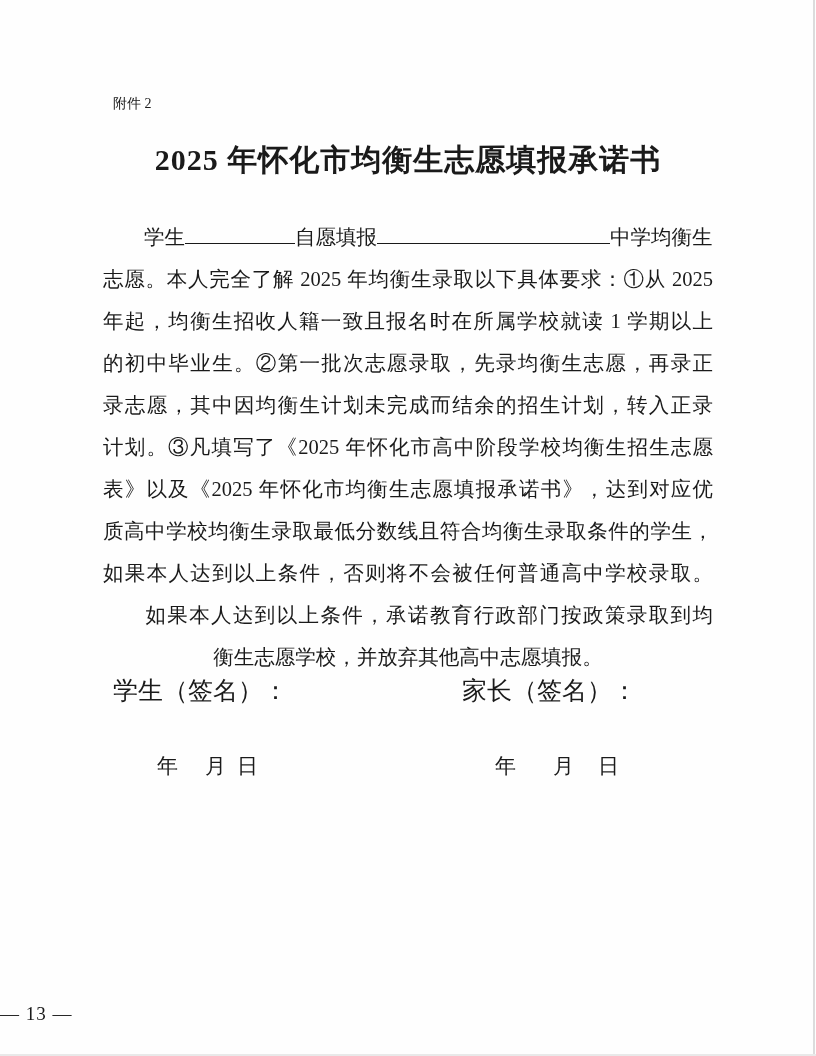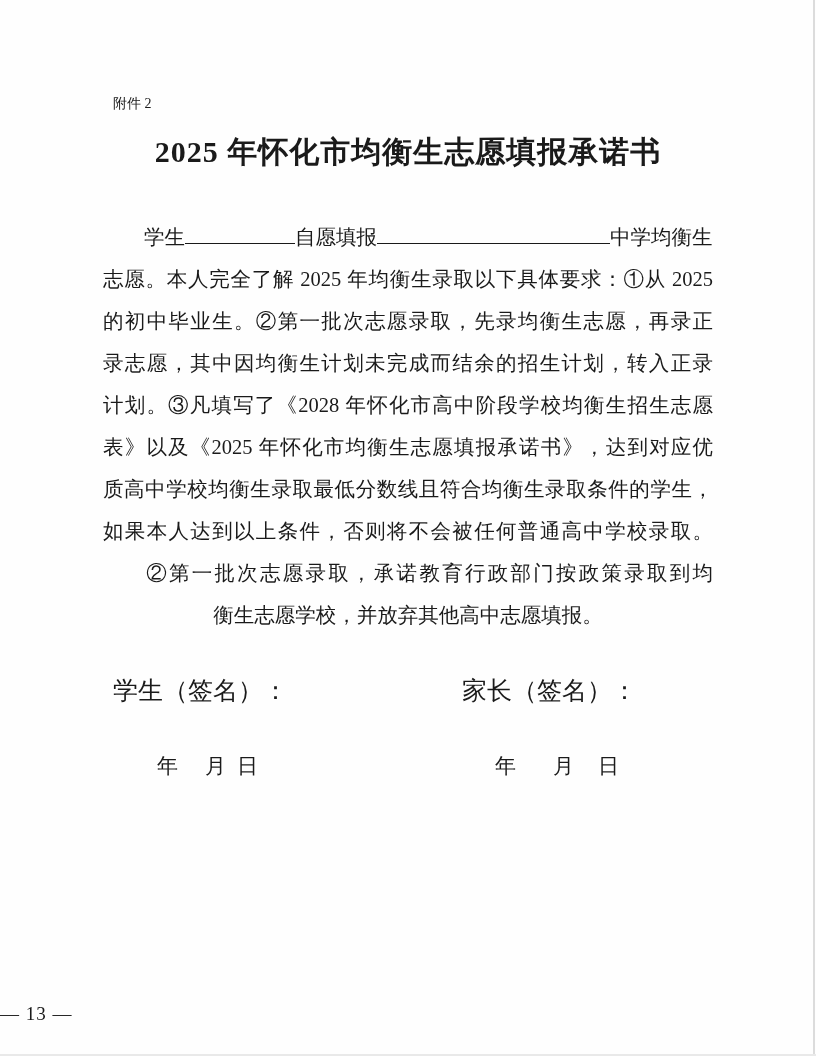--- a/index.html
+++ b/index.html
@@ -121,38 +121,39 @@
 </head>
 <body>
 
 <div class="page">
 
   <div class="scan-edge-right"></div>
   <div class="scan-edge-bottom"></div>
 
   <div class="attachment-label">附件 2</div>
 
-  <h1 class="doc-title" style="margin:8px;">2025 年怀化市均衡生志愿填报承诺书</h1>
+  <h1 class="doc-title" style="margin:16px;">2025 年怀化市均衡生志愿填报承诺书</h1>
 
   <div class="body-text">
 
     <div class="body-line first-form-line">
       <span class="indent"></span><span>学生</span><span class="blank blank-student-name"></span><span>自愿填报</span><span class="blank blank-school-name"></span><span>中学均衡生</span>
     </div>
 
     <div class="body-line">志愿。本人完全了解 2025 年均衡生录取以下具体要求：①从 2025</div>
+    <div class="body-line">年起，均衡生招收人籍一致且报名时在所属学校就读 1 学期以上</div>
     <div class="body-line">的初中毕业生。②第一批次志愿录取，先录均衡生志愿，再录正</div>
     <div class="body-line">录志愿，其中因均衡生计划未完成而结余的招生计划，转入正录</div>
-    <div class="body-line">计划。③凡填写了《2028 年怀化市高中阶段学校均衡生招生志愿</div>
+    <div class="body-line">计划。③凡填写了《2025 年怀化市高中阶段学校均衡生招生志愿</div>
     <div class="body-line">表》以及《2025 年怀化市均衡生志愿填报承诺书》，达到对应优</div>
     <div class="body-line">质高中学校均衡生录取最低分数线且符合均衡生录取条件的学生，</div>
     <div class="body-line">如果本人达到以上条件，否则将不会被任何普通高中学校录取。</div>
 
     <div class="body-line">
-      <span class="indent"></span><span>②第一批次志愿录取，承诺教育行政部门按政策录取到均</span>
+      <span class="indent"></span><span>如果本人达到以上条件，承诺教育行政部门按政策录取到均</span>
     </div>
     <div class="body-line last-line">衡生志愿学校，并放弃其他高中志愿填报。</div>
 
   </div>
 
   <div class="sig-label sig-student">学生（签名）：</div>
 
   <div class="sig-label sig-parent">家长（签名）：</div>
 
   <span class="date-char sd-year">年</span>

